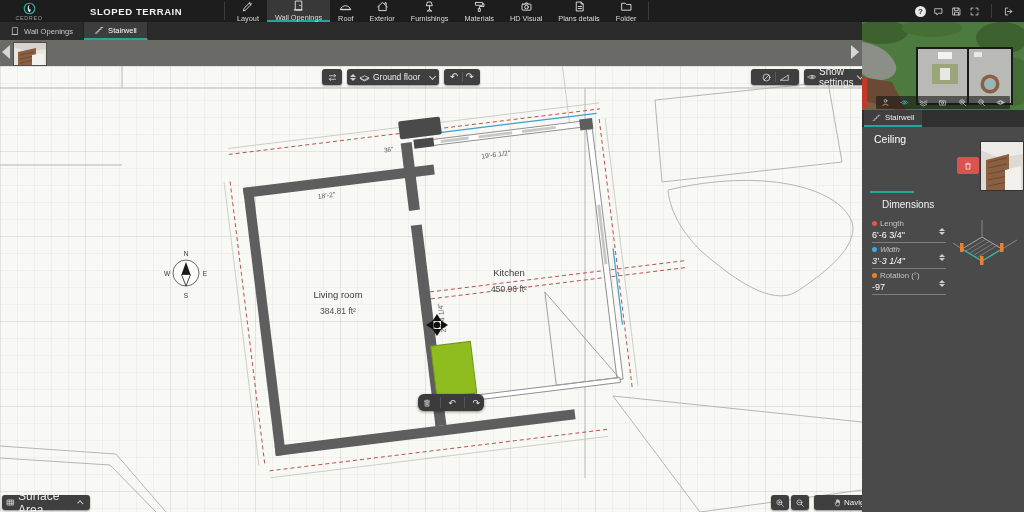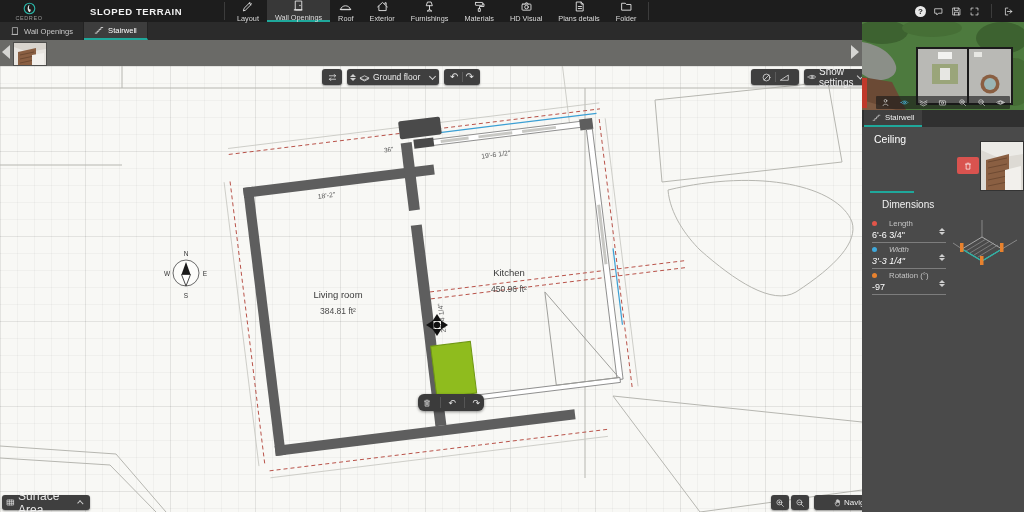--- a/index.html
+++ b/index.html
@@ -66,21 +66,21 @@
   .panel-tab{position:absolute;left:2px;top:0;height:15px;padding:0 8px;background:#3f3f3f;border-bottom:2px solid #1fa89b;
     display:flex;align-items:center;gap:4px;color:#eee;font-size:7.8px;cursor:pointer;}
   .panel-body{position:relative;width:162px;height:468px;border-radius:32px;}
   .ceiling-lbl{position:absolute;left:12px;top:6px;color:#fff;font-size:10.5px;}
   .trash-btn{position:absolute;left:95px;top:30px;width:22px;height:17px;background:#d9534f;border-radius:2px;
     display:flex;align-items:center;justify-content:center;cursor:pointer;}
   .side-thumb{position:absolute;left:118px;top:14px;width:42px;height:48px;border:1px solid #333;cursor:pointer;}
   .teal-line{position:absolute;left:8px;top:64px;width:44px;height:2px;background:#1fa89b;}
   .dim-title{position:absolute;left:20px;top:72px;color:#f2f2f2;font-size:10px;font-weight:normal;}
   .field{position:absolute;left:10px;width:74px;height:24px;}
-  .field .frow{display:flex;align-items:center;gap:12px;}
+  .field .frow{display:flex;align-items:center;gap:3px;}
   .dot{width:5px;height:5px;border-radius:50%;}
   .field .flabel{font-size:7.8px;color:#c4c4c4;}
   .field .fvalue{font-size:9px;color:#fff;margin-top:2px;border-bottom:1px solid #7d7d7d;padding-bottom:2px;cursor:text;}
   .field .fstep{position:absolute;right:-2px;top:9px;}
   .diagram{position:absolute;left:88px;top:88px;}
 </style>
 </head>
 <body>
 
 <div class="screen">

